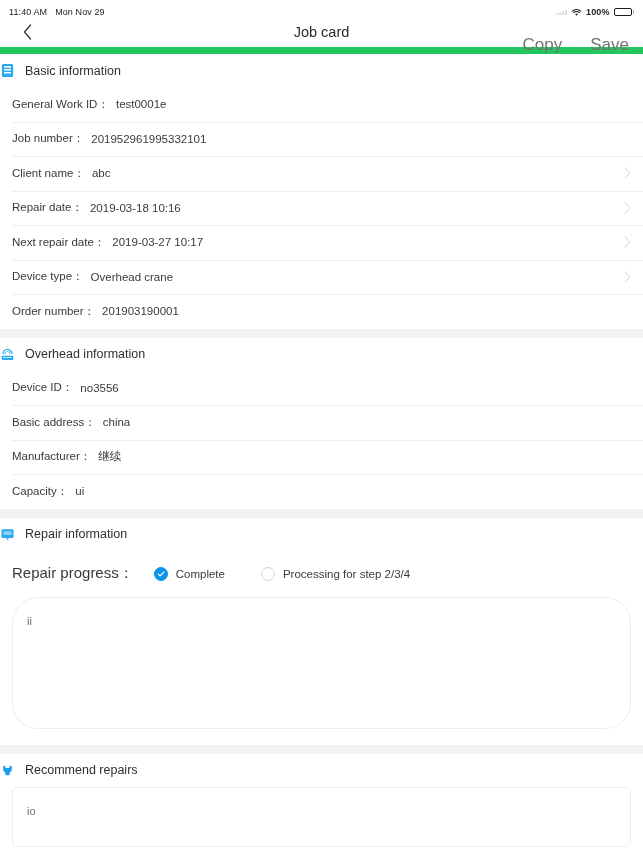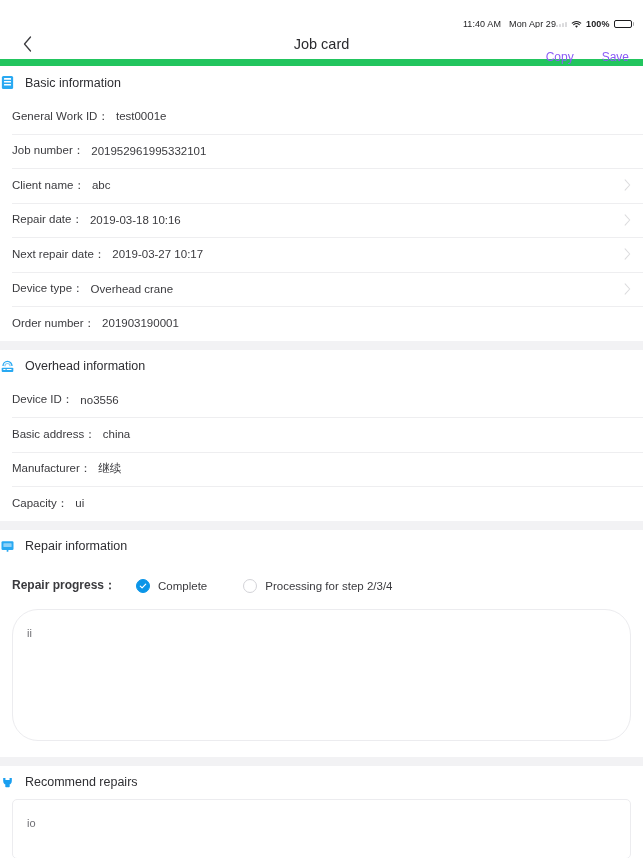--- a/index.html
+++ b/index.html
@@ -8,23 +8,23 @@
     background: #ffffff;
     font-family: "Liberation Sans", "DejaVu Sans", sans-serif;
     overflow: hidden;
     -webkit-font-smoothing: antialiased;
   }
   .screen { position: relative; width: 643px; height: 858px; background: #f2f2f4; }
 
   
   .statusbar {
     height: 16px; background: #ffffff;
-    display: flex; align-items: center; justify-content: flex-end;
+    display: flex; align-items: center; justify-content: space-between;
     padding: 8px 9px 0 9px;
-    font-size: 9px; color: #1c1c1e; letter-spacing: 0.1px; margin-top: 12px;
+    font-size: 9px; color: #1c1c1e; letter-spacing: 0.1px;
   }
   .sb-left { display: flex; align-items: center; gap: 8px; }
   .sb-right { display: flex; align-items: center; gap: 4px; font-weight: bold; }
   .sb-dots { display: flex; align-items: flex-end; gap: 1px; opacity: .35; }
   .sb-dots i { display: block; width: 2px; background: #9a9a9f; border-radius: .5px; }
   .sb-dots i:nth-child(1) { height: 2px; }
   .sb-dots i:nth-child(2) { height: 3px; }
   .sb-dots i:nth-child(3) { height: 4px; }
   .sb-dots i:nth-child(4) { height: 5px; }
   .wifi { width: 11px; height: 9px; }
@@ -45,21 +45,21 @@
   }
   .nav-back {
     width: 26px; height: 26px; display: flex; align-items: center; justify-content: center;
     cursor: pointer;
   }
   .nav-title {
     position: absolute; left: 0; right: 0; text-align: center;
     font-size: 14.5px; color: #2b2b2e; pointer-events: none; font-weight: 400;
   }
   .nav-actions { margin-left: auto; display: flex; align-items: center; gap: 28px; }
-  .nav-actions span { font-size: 12px; color: #8b5cf6; cursor: pointer; margin-top: 26px; }
+  .nav-actions span { font-size: 17px; color: #737373; cursor: pointer; margin-top: 26px; }
 
   
   .content { height: 804px; overflow: hidden; background: #f2f2f4; }
 
   .card { background: #ffffff; }
   .gap { height: 9px; background: #f2f2f4; }
 
   .section-head {
     height: 33px; display: flex; align-items: center; gap: 10px; padding: 0 0;
   }
@@ -76,21 +76,21 @@
     content: ""; position: absolute; left: 12px; right: 0; top: 0; height: 1px;
     background: #eeeef0;
   }
   .row .label { font-size: 11.5px; color: #3a3a3e; white-space: nowrap; }
   .row .label::after { content: "\FF1A"; }
   .row .value { font-size: 11.5px; color: #3a3a3e; margin-left: 7px; white-space: nowrap; }
   .row .chev { margin-left: auto; width: 7px; height: 12px; opacity: .35; }
 
   
   .radio-row { height: 46px; display: flex; align-items: center; padding: 0 12px; }
-  .radio-row .rlabel { font-size: 12px; color: #3a3a3e; font-weight: bold; }
+  .radio-row .rlabel { font-size: 15px; color: #3a3a3e; }
   .radio-row .rlabel::after { content: "\FF1A"; }
   .radios { display: flex; align-items: center; margin-left: 20px; gap: 36px; }
   .radio { display: flex; align-items: center; gap: 8px; cursor: pointer; }
   .radio .dot {
     width: 14px; height: 14px; border-radius: 50%;
     border: 1px solid #d3d3d8; background: #fff; flex: 0 0 14px;
     display: flex; align-items: center; justify-content: center;
   }
   .radio.on .dot { background: #0a95e8; border-color: #0a95e8; }
   .radio .txt { font-size: 11.5px; color: #3a3a3e; }
@@ -107,21 +107,21 @@
   .ta-2 { height: 60px; }
 </style>
 </head>
 <body>
 
 <div class="screen">
 
   <div class="statusbar">
     <div class="sb-left">
       <span>11:40 AM</span>
-      <span>Mon Apr 29</span>
+      <span>Mon Nov 29</span>
     </div>
     <div class="sb-right">
       <span class="sb-dots">
         <i></i>
           <i></i>
           <i></i>
           <i></i>
       </span>
       <svg class="wifi" viewBox="0 0 16 12">
         <path d="M8 10.6 L5.9 8.3 A3.1 3.1 0 0 1 10.1 8.3 Z" fill="#1c1c1e"></path>

